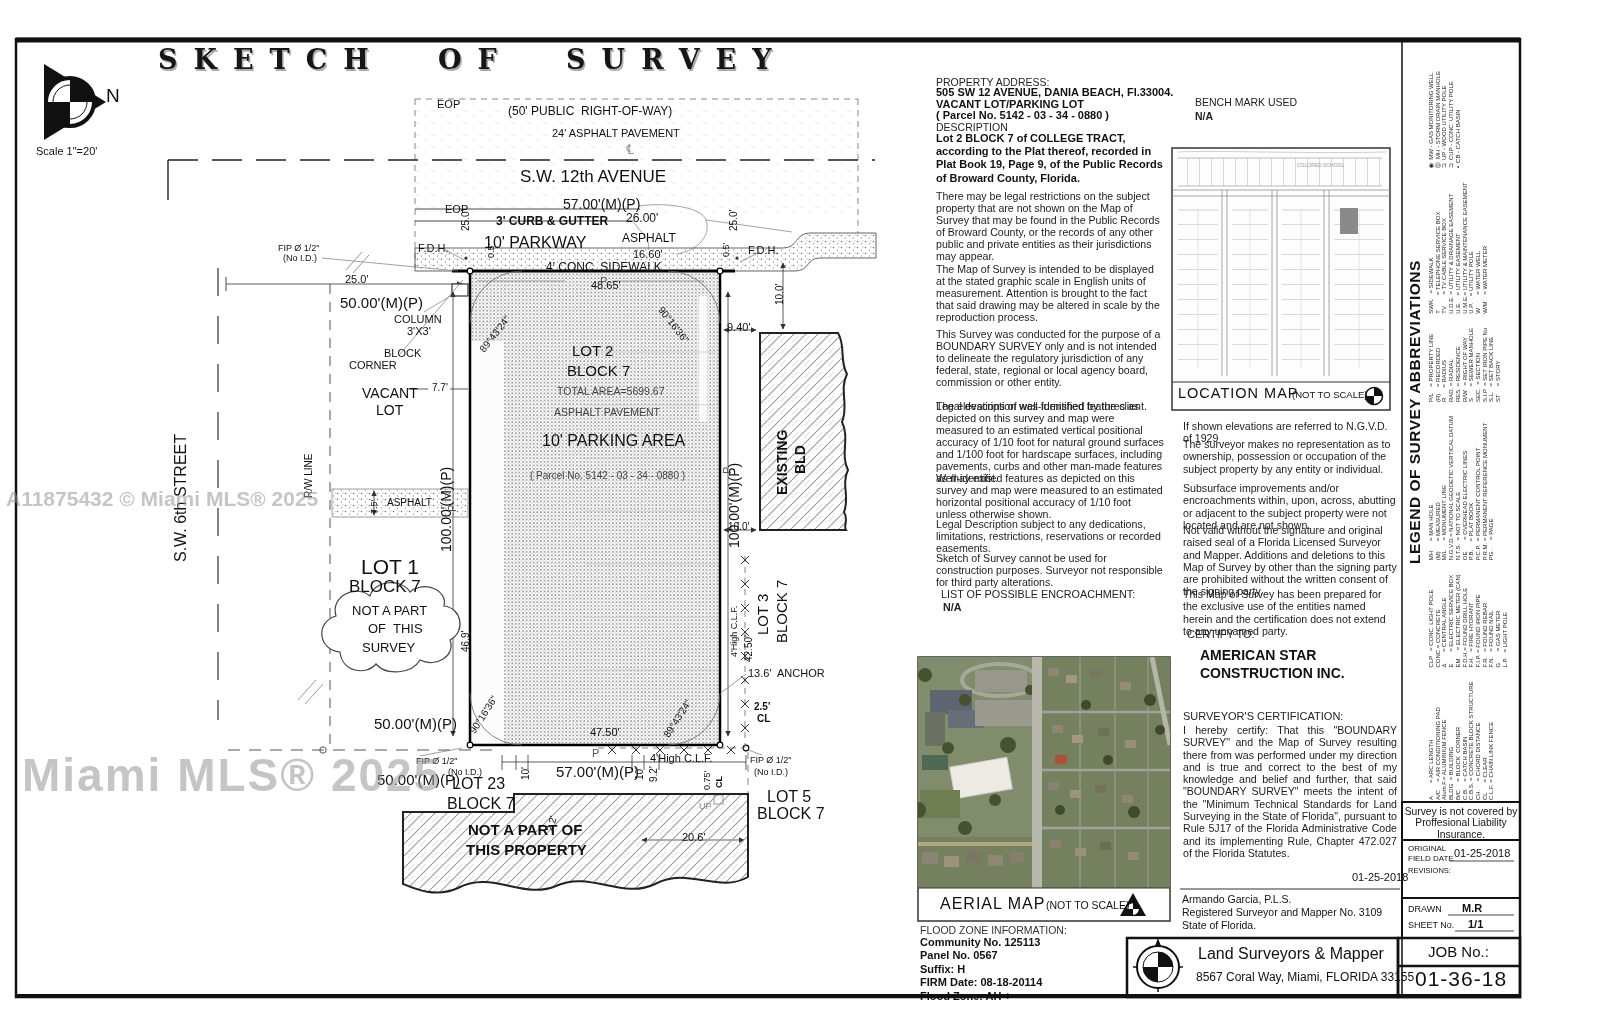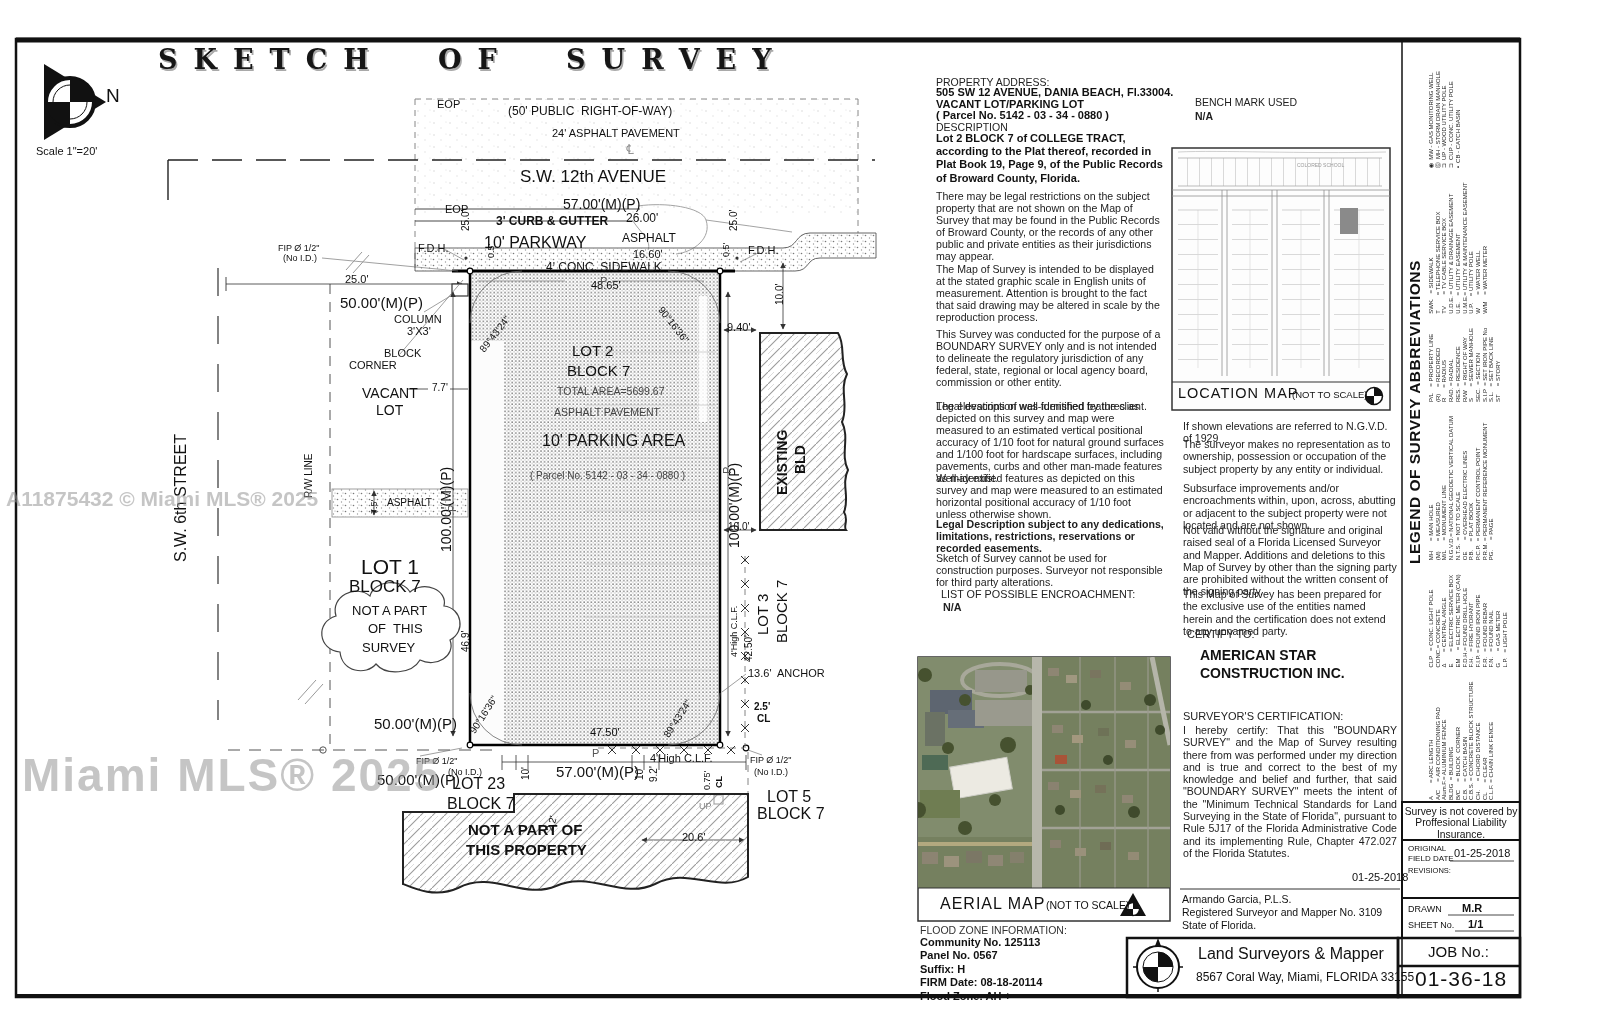--- a/index.html
+++ b/index.html
@@ -407,21 +407,21 @@
       <div>Plat Book 19, Page 9, of the Public Records</div>
       <div>of Broward County, Florida.</div>
     </div>
   <div id="mid-paras">
       <div class="np" style="top: 190px;">There may be legal restrictions on the subject property that are not shown on the Map of Survey that may be found in the Public Records of Broward County, or the records of any other public and private entities as their jurisdictions may appear.</div>
       <div class="np" style="top: 263px;">The Map of Survey is intended to be displayed at the stated graphic scale in English units of measurement. Attention is brought to the fact that said drawing may be altered in scale by the reproduction process.</div>
       <div class="np" style="top: 328px;">This Survey was conducted for the purpose of a BOUNDARY SURVEY only and is not intended to delineate the regulatory jurisdiction of any federal, state, regional or local agency board, commission or other entity.</div>
       <div class="np" style="top: 400px;">Legal description was furnished by the client.</div>
       <div class="np" style="top: 400px;">The elevations of well-identified features as depicted on this survey and map were measured to an estimated vertical positional accuracy of 1/10 foot for natural ground surfaces and 1/100 foot for hardscape surfaces, including pavements, curbs and other man-made features as may exist.</div>
       <div class="np" style="top: 472px;">Well-identified features as depicted on this survey and map were measured to an estimated horizontal positional accuracy of 1/10 foot unless otherwise shown.</div>
-      <div class="np" style="top: 518px; font-weight: bold;">Legal Description subject to any dedications, limitations, restrictions, reservations or recorded easements.</div>
+      <div class="np" style="top: 518px;">Legal Description subject to any dedications, limitations, restrictions, reservations or recorded easements.</div>
       <div class="np" style="top: 552px;">Sketch of Survey cannot be used for construction purposes. Surveyor not responsible for third party alterations.</div>
     </div>
   <div class="hdr" style="left:941px;top:588px;font-size:10.8px">LIST OF POSSIBLE ENCROACHMENT:</div>
   <div class="hdr b" style="left:943px;top:601px;font-size:10.8px">N/A</div>
 
   <div class="hdr" style="left:1195px;top:96px">BENCH MARK USED</div>
   <div class="hdr b" style="left:1195px;top:110px">N/A</div>
 
   <div class="abs" style="left:1178px;top:386px;font-size:14.5px;letter-spacing:1px">LOCATION MAP</div>
   <div class="abs" style="left:1292px;top:390px;font-size:9.5px">(NOT TO SCALE)</div>

